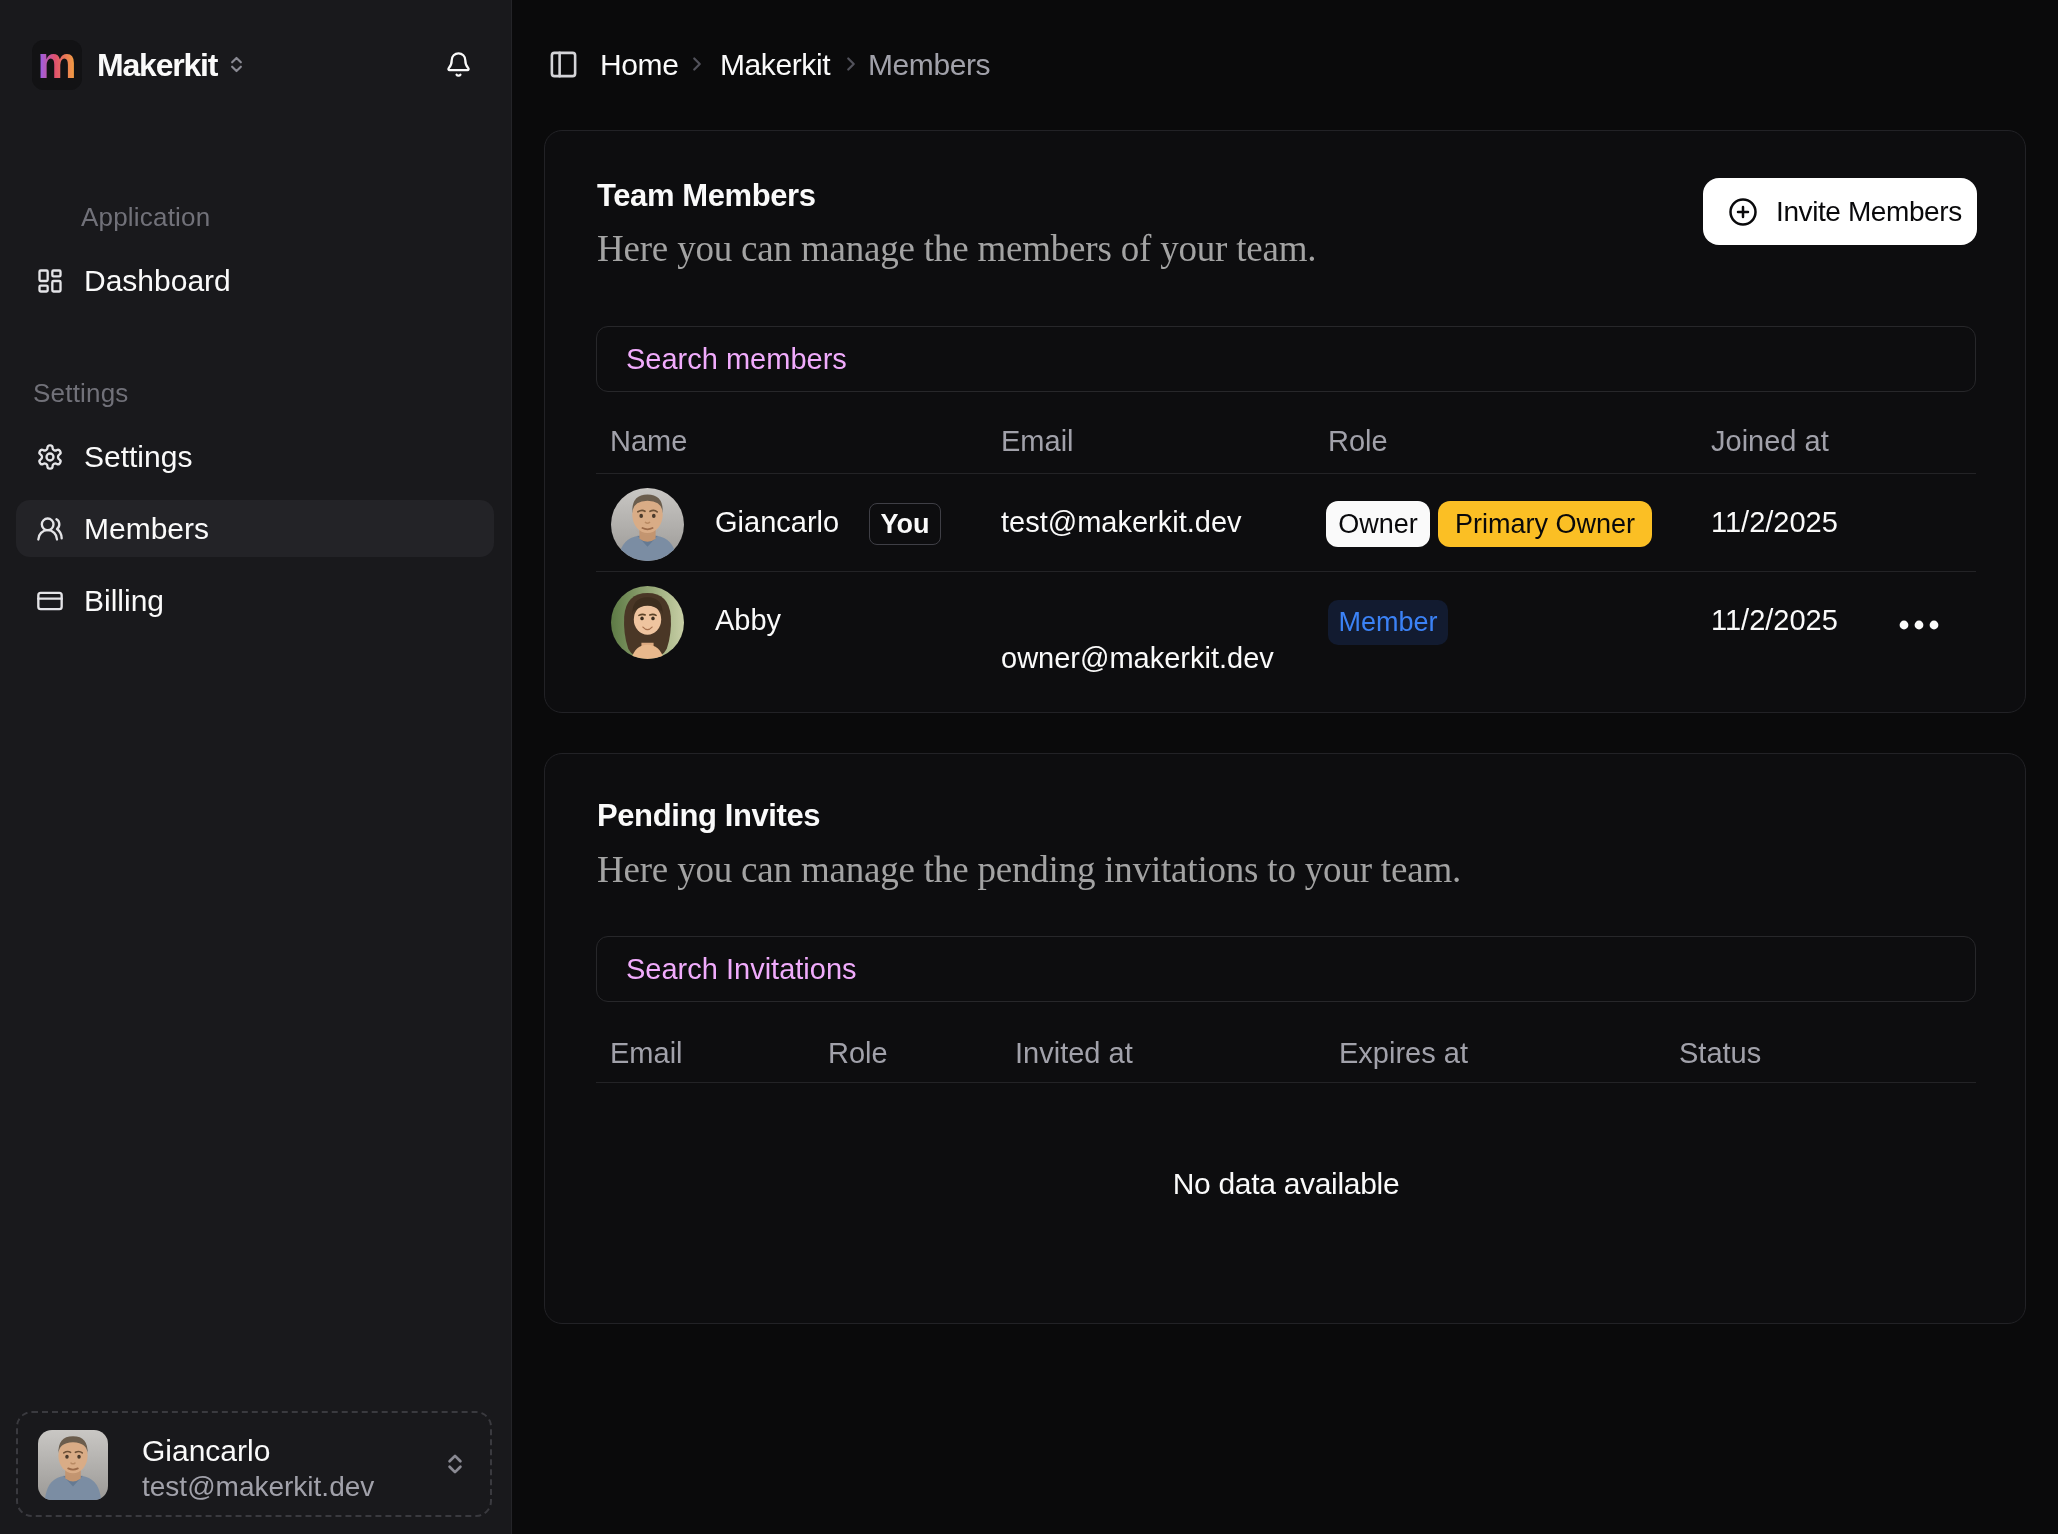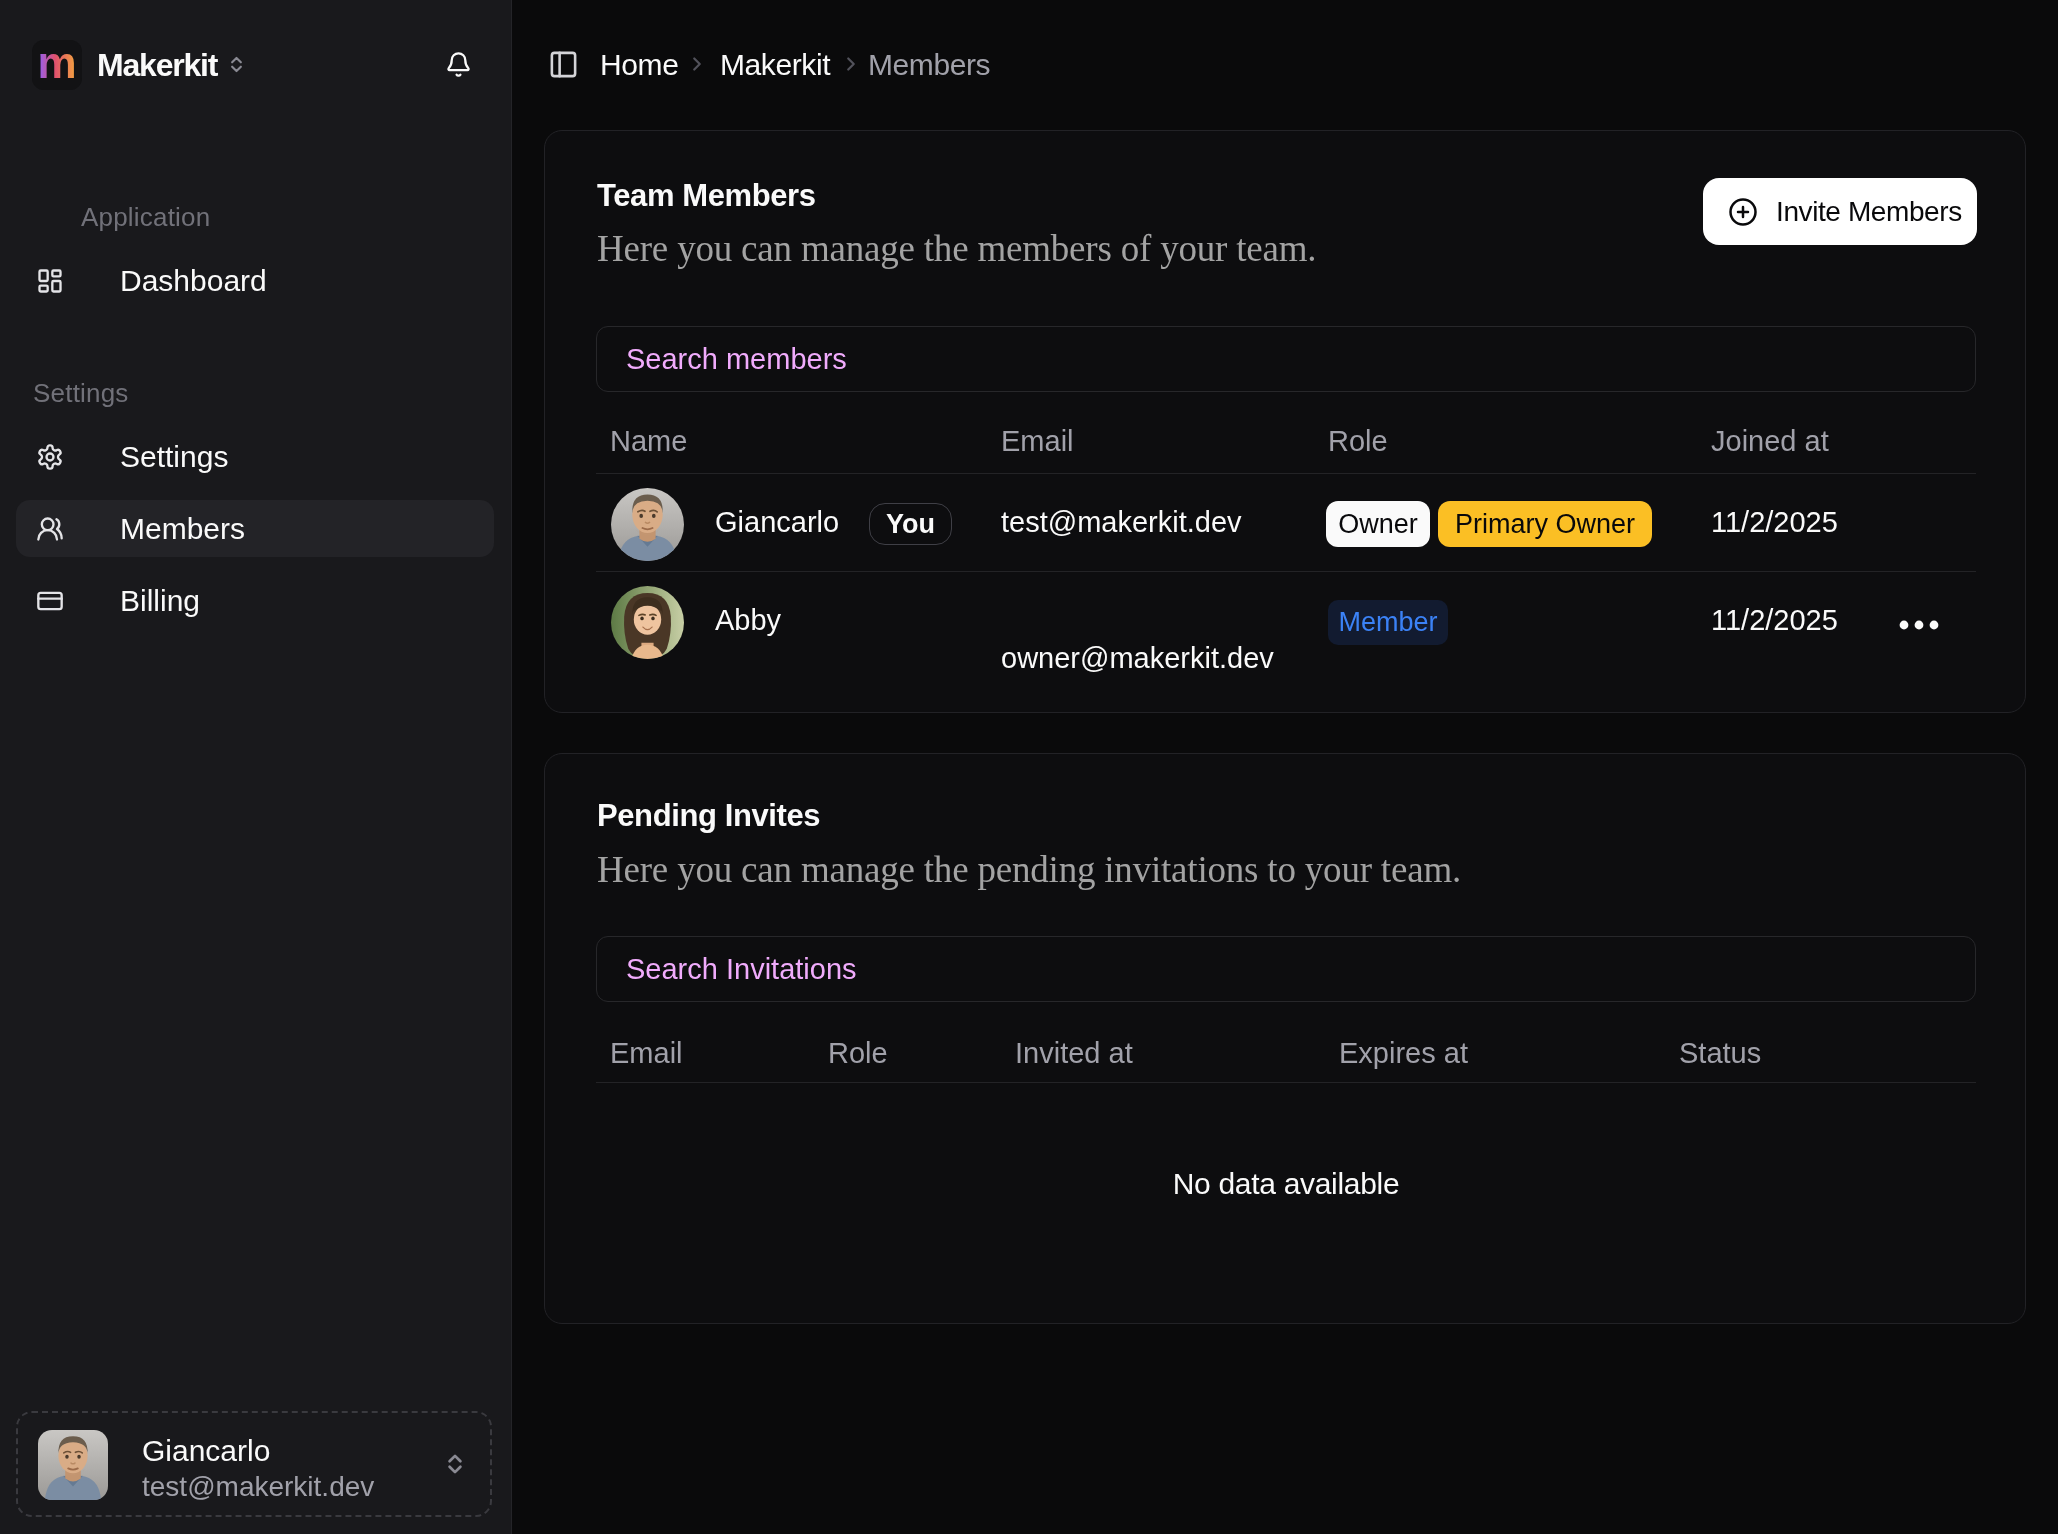--- a/index.html
+++ b/index.html
@@ -8,21 +8,21 @@
 
   
   #sidebar { position:absolute; left:0; top:0; width:512px; height:1534px; background:#19191c; border-right:1px solid #242428; }
   #logo { position:absolute; left:32px; top:40px; width:50px; height:50px; border-radius:12px; background:#151518; overflow:hidden; }
   #brand { position:absolute; left:97px; top:47px; font-size:32px; font-weight:700; color:#fafafa; letter-spacing:-1.2px; }
   .updown { color:#8a8a93; }
   #brand-updown { position:absolute; left:226px; top:54px; }
   #bell { position:absolute; left:445px; top:51px; color:#fafafa; }
 
   .navlabel { position:absolute; left:33px; font-size:26px; font-weight:500; color:#717179; letter-spacing:0.2px; }
-  .navitem { position:absolute; left:16px; width:478px; height:57px; border-radius:14px; display:flex; align-items:center; color:#fafafa;gap:36px; }
+  .navitem { position:absolute; left:16px; width:478px; height:57px; border-radius:14px; display:flex; align-items:center; color:#fafafa; }
   .navitem .ico { width:28px; height:28px; margin-left:20px; flex:none; color:#e4e4e7; }
   .navitem .txt { margin-left:20px; font-size:30px; font-weight:400; }
   .navitem.active { background:#232327; }
 
   
   #userbox { position:absolute; left:16px; top:1411px; width:476px; height:106px; border:2px dashed #3a3a3f; border-radius:16px; }
   #useravatar { position:absolute; left:20px; top:17px; width:70px; height:70px; border-radius:14px; overflow:hidden; }
   #username { position:absolute; left:124px; top:21px; font-size:30px; color:#fafafa; }
   #useremail { position:absolute; left:124px; top:58px; font-size:28px; color:#a1a1aa; }
   #user-updown { position:absolute; left:424px; top:38px; }
@@ -49,21 +49,21 @@
   .search .ph { position:absolute; left:29px; top:16px; font-size:29px; color:#f0abfc; }
 
   .th { position:absolute; font-size:29px; color:#a1a1aa; font-weight:400; }
   .hline { position:absolute; left:51px; width:1380px; height:1px; background:#232326; }
   .cell { position:absolute; font-size:29px; color:#fafafa; }
 
   .badge { position:absolute; display:flex; align-items:center; justify-content:center; font-size:27px; font-weight:500; }
   #b-owner { left:781px; top:370px; width:104px; height:46px; background:#fafafa; color:#09090b; border-radius:12px; }
   #b-primary { left:893px; top:370px; width:214px; height:46px; background:#fbbf24; color:#09090b; border-radius:12px; }
   #b-member { left:783px; top:469px; width:120px; height:45px; background:#121b30; color:#3b82f6; border-radius:10px; }
-  #b-you { left:324px; top:372px; width:83px; height:42px; border:1px solid #3f3f46; border-radius:16px; color:#fafafa; font-weight:700; background:transparent; }
+  #b-you { left:324px; top:372px; width:72px; height:42px; border:1px solid #3f3f46; border-radius:8px; color:#fafafa; font-weight:700; background:transparent; }
 
   .avatar { position:absolute; width:73px; height:73px; border-radius:50%; overflow:hidden; }
   .dots { position:absolute; left:1353px; top:486px; color:#fafafa; }
   #nodata { position:absolute; left:0; width:1482px; top:413px; text-align:center; font-size:30px; color:#fafafa; letter-spacing:-0.3px; }
 </style>
 </head>
 <body>
 <svg width="0" height="0" style="position:absolute">
   <defs>
     <linearGradient id="mg2" x1="0" y1="0" x2="1" y2="0">

